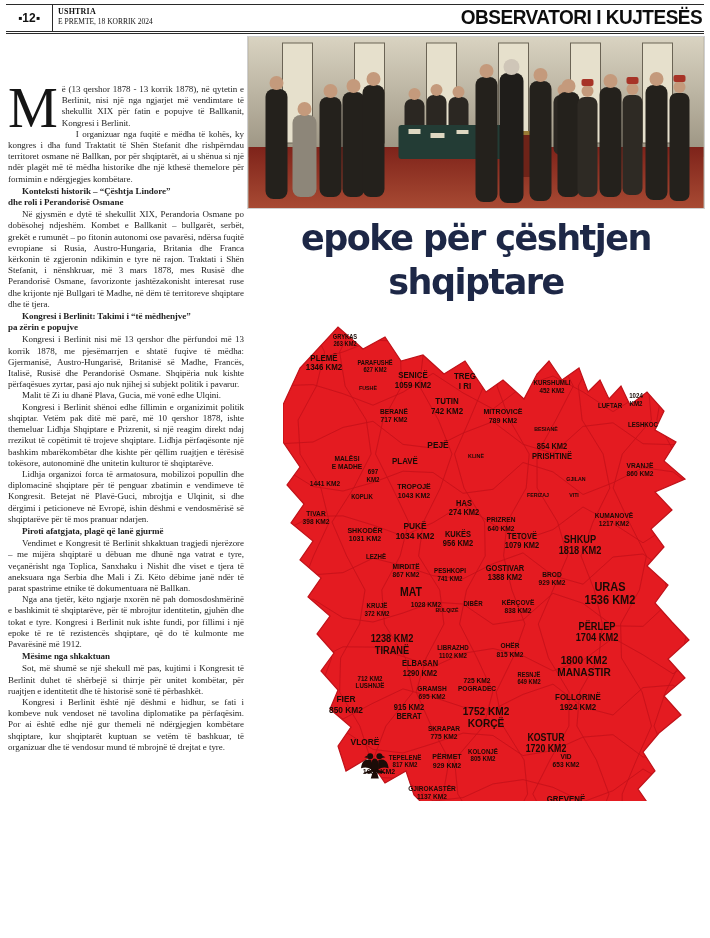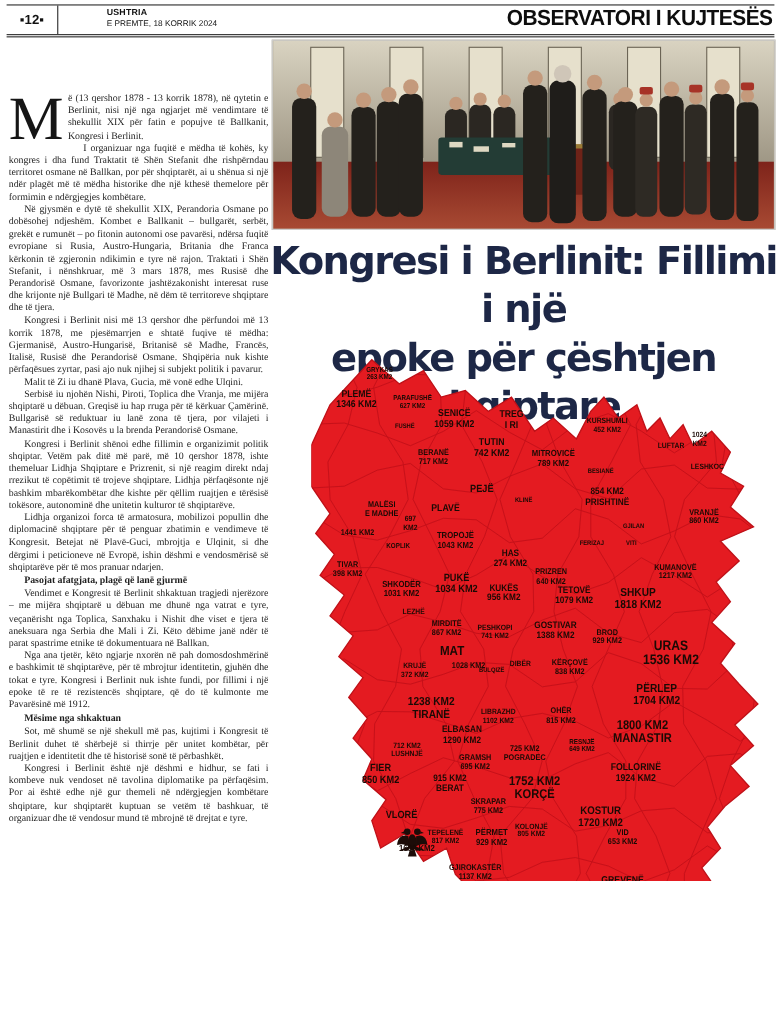--- a/index.html
+++ b/index.html
@@ -5,21 +5,21 @@
   html,body{margin:0;padding:0;background:#ffffff;}
   #page{position:relative;width:710px;height:801px;background:#ffffff;overflow:hidden;
         font-family:"Liberation Serif",serif;color:#1f1f1f;}
   
   #header{position:absolute;left:6px;top:4px;width:698px;height:26px;
           border-top:1px solid #2a2a2a;border-bottom:1px solid #2a2a2a;}
   #header:after{content:"";position:absolute;left:0;right:0;bottom:-3px;border-bottom:1px solid #2a2a2a;}
   .hdr-cell-num{position:absolute;left:0;top:0;width:46px;height:100%;
                 border-right:1px solid #2a2a2a;display:flex;align-items:center;justify-content:center;
                 font-family:"Liberation Sans",sans-serif;font-weight:bold;font-size:12px;color:#111;}
-  .hdr-cell-mast{position:absolute;left:52px;top:2px;font-family:Liberation Sans, sans-serif;color:#111;margin-left:39px;}
+  .hdr-cell-mast{position:absolute;left:52px;top:2px;font-family:Liberation Serif, serif;color:#111;}
   .hdr-mast{font-weight:bold;font-size:8px;letter-spacing:.2px;}
   .hdr-date{font-size:7.5px;margin-top:1px;}
   .hdr-section{position:absolute;right:2px;top:1px;font-family:"Liberation Sans",sans-serif;
                font-weight:bold;font-size:20px;letter-spacing:-.5px;color:#0d0d0d;
                transform:scaleX(.95);transform-origin:right center;white-space:nowrap;}
   
   #article-column{position:absolute;left:8px;top:84px;width:236px;height:852px;overflow:hidden;
                   font-size:9px;line-height:11.2px;text-align:justify;letter-spacing:-.05px;}
   #article-column p{margin:0;padding:0;}
   #article-column .para{text-indent:14px;}
@@ -54,27 +54,30 @@
     <div class="hdr-cell-mast">
       <div class="hdr-mast">USHTRIA</div>
       <div class="hdr-date">E PREMTE, 18 KORRIK 2024</div>
     </div>
     <div class="hdr-section">OBSERVATORI I KUJTESËS</div>
   </div>
 
   <div id="article-column">
       <p class="para lead"><span class="dropcap">M</span>ë (13 qershor 1878 - 13 korrik 1878), në qytetin e Berlinit, nisi një nga ngjarjet më vendimtare të shekullit XIX për fatin e popujve të Ballkanit, Kongresi i Berlinit.</p>
       <p class="para">I organizuar nga fuqitë e mëdha të kohës, ky kongres i dha fund Traktatit të Shën Stefanit dhe rishpërndau territoret osmane në Ballkan, por për shqiptarët, ai u shënua si një ndër plagët më të mëdha historike dhe një kthesë themelore për formimin e ndërgjegjes kombëtare.</p>
+      <p class="heading">Konteksti historik – “Çështja Lindore”
+dhe roli i Perandorisë Osmane</p>
       <p class="para">Në gjysmën e dytë të shekullit XIX, Perandoria Osmane po dobësohej ndjeshëm. Kombet e Ballkanit – bullgarët, serbët, grekët e rumunët – po fitonin autonomi ose pavarësi, ndërsa fuqitë evropiane si Rusia, Austro-Hungaria, Britania dhe Franca kërkonin të zgjeronin ndikimin e tyre në rajon. Traktati i Shën Stefanit, i nënshkruar, më 3 mars 1878, mes Rusisë dhe Perandorisë Osmane, favorizonte jashtëzakonisht interesat ruse dhe krijonte një Bullgari të Madhe, në dëm të territoreve shqiptare dhe të tjera.</p>
+      <p class="heading">Kongresi i Berlinit: Takimi i “të mëdhenjve”
+pa zërin e popujve</p>
       <p class="para">Kongresi i Berlinit nisi më 13 qershor dhe përfundoi më 13 korrik 1878, me pjesëmarrjen e shtatë fuqive të mëdha: Gjermanisë, Austro-Hungarisë, Britanisë së Madhe, Francës, Italisë, Rusisë dhe Perandorisë Osmane. Shqipëria nuk kishte përfaqësues zyrtar, pasi ajo nuk njihej si subjekt politik i pavarur.</p>
       <p class="para">Malit të Zi iu dhanë Plava, Gucia, më vonë edhe Ulqini.</p>
-      <p class="para">Serbisë iu njohën Nishi, Piroti, Toplica dhe Vranja, me mijëra shqiptarë u dëbuan. Greqisë iu hap rruga për të kërkuar Çamërinë. Bullgarisë së reduktuar iu lanë zona të tjera, por vilajeti i Manastirit dhe i Kosovës u la brenda Perandorisë Osmane.</p>
       <p class="para">Kongresi i Berlinit shënoi edhe fillimin e organizimit politik shqiptar. Vetëm pak ditë më parë, më 10 qershor 1878, ishte themeluar Lidhja Shqiptare e Prizrenit, si një reagim direkt ndaj rrezikut të copëtimit të trojeve shqiptare. Lidhja përfaqësonte një bashkim mbarëkombëtar dhe kishte për qëllim ruajtjen e tërësisë tokësore, autonominë dhe unitetin kulturor të shqiptarëve.</p>
       <p class="para">Lidhja organizoi forca të armatosura, mobilizoi popullin dhe diplomacinë shqiptare për të penguar zbatimin e vendimeve të Kongresit. Betejat në Plavë-Guci, mbrojtja e Ulqinit, si dhe dërgimi i peticioneve në Evropë, ishin dëshmi e vendosmërisë së shqiptarëve për të mos pranuar ndarjen.</p>
-      <p class="heading">Pasojat afatgjata, plagë që lanë gjurmë</p>
+      <p class="heading">Piroti afatgjata, plagë që lanë gjurmë</p>
       <p class="para">Vendimet e Kongresit të Berlinit shkaktuan tragjedi njerëzore – me mijëra shqiptarë u dëbuan me dhunë nga vatrat e tyre, veçanërisht nga Toplica, Sanxhaku i Nishit dhe viset e tjera të aneksuara nga Serbia dhe Mali i Zi. Këto dëbime janë ndër të parat spastrime etnike të dokumentuara në Ballkan.</p>
       <p class="para">Nga ana tjetër, këto ngjarje nxorën në pah domosdoshmërinë e bashkimit të shqiptarëve, për të mbrojtur identitetin, gjuhën dhe tokat e tyre. Kongresi i Berlinit nuk ishte fundi, por fillimi i një epoke të re të rezistencës shqiptare, që do të kulmonte me Pavarësinë më 1912.</p>
       <p class="heading">Mësime nga shkaktuan</p>
       <p class="para">Sot, më shumë se një shekull më pas, kujtimi i Kongresit të Berlinit duhet të shërbejë si thirrje për unitet kombëtar, për ruajtjen e identitetit dhe të historisë sonë të përbashkët.</p>
       <p class="para">Kongresi i Berlinit është një dëshmi e hidhur, se fati i kombeve nuk vendoset në tavolina diplomatike pa përfaqësim. Por ai është edhe një gur themeli në ndërgjegjen kombëtare shqiptare, kur shqiptarët kuptuan se vetëm të bashkuar, të organizuar dhe të vendosur mund të mbrojnë të drejtat e tyre.</p>
     </div>
 
   <div id="painting">
     <svg width="456" height="171" viewBox="0 0 455 171">
       <defs>
@@ -154,21 +157,20 @@
         <g fill="#a73327">
           <rect x="333" y="42" width="12" height="7" rx="2"></rect>
             <rect x="378" y="40" width="12" height="7" rx="2"></rect>
             <rect x="425" y="38" width="12" height="7" rx="2"></rect>
         </g>
       </g>
     </svg>
   </div>
 
   <h1 id="headline" style="margin:0;">
-    <span>Kongresi i Berlinit: Fillimi i një</span>
     <span>epoke për çështjen shqiptare</span>
   </h1>
 
   <div id="map">
     <svg width="427" height="618" viewBox="0 0 427 618">
       <defs>
         <clipPath id="mapclip">
             <path id="outline2" d="M0,87 L17,50 L55,9 L80,31 L102,19 L118,43 L140,37 L161,56 L182,43 L203,74 L220,62 L241,81 L254,56 L266,43 L279,62 L296,50 L305,74 L317,62 L326,81 L338,68 L347,87 L364,74 L381,93 L372,112 L393,124 L381,143 L402,161 L372,174 L389,192 L368,211 L381,229 L364,248 L385,267 L372,285 L389,304 L406,322 L385,341 L402,360 L381,378 L398,397 L376,415 L360,434 L372,453 L355,471 L368,490 L347,508 L360,527 L334,546 L343,558 L317,570 L300,583 L283,601 L262,617 L245,601 L233,608 L220,589 L203,595 L186,577 L173,558 L182,546 L169,533 L152,508 L144,490 L131,477 L123,453 L102,465 L85,440 L63,453 L55,428 L68,409 L47,391 L55,372 L38,353 L51,335 L34,316 L47,298 L25,279 L38,260 L17,242 L30,223 L8,205 L21,186 L4,167 L17,149 L0,124 Z"></path>
           </clipPath>
       </defs>

